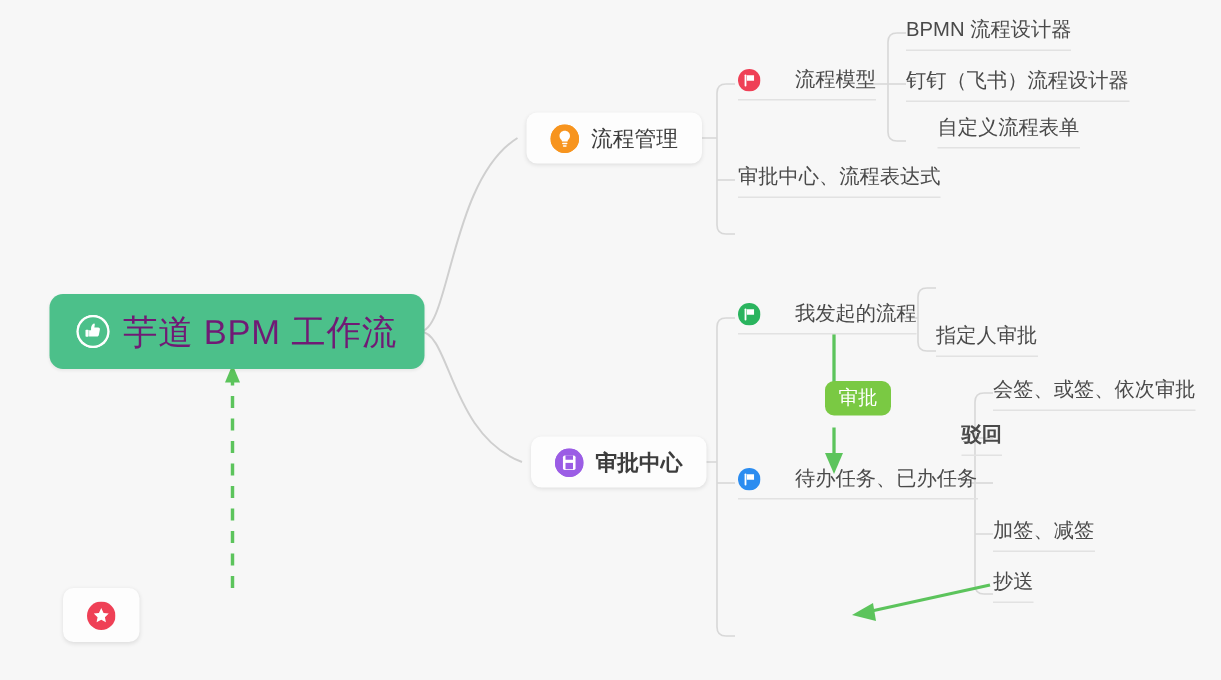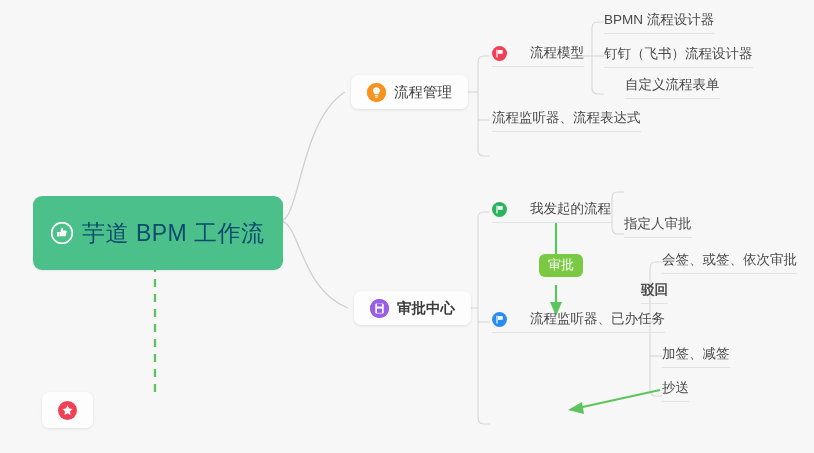--- a/index.html
+++ b/index.html
@@ -10,23 +10,23 @@
     overflow:hidden;
   }
   #stage{position:relative;width:814px;height:453px;}
   svg.links{position:absolute;left:0;top:0;width:814px;height:453px;pointer-events:none;}
 
   
   .central{
     position:absolute;
     display:flex;align-items:center;gap:9px;
     background:#4cc08a;
-    color:#0c4a6e;
+    color:#701a75;
     border-radius:9px;
-    padding:12px 18px;
+    padding:0 18px;
     height:50px;
     font-size:23px;
     letter-spacing:.5px;
     box-shadow:0 1px 2px rgba(0,0,0,.06);
     white-space:nowrap;
   }
   
   .branch{
     position:absolute;
     display:flex;align-items:center;gap:8px;
@@ -175,21 +175,21 @@
     <span>BPMN 流程设计器</span>
   </div>
   <div class="leaf" style="left:604px;top:45px;">
     <span>钉钉（飞书）流程设计器</span>
   </div>
   <div class="leaf" style="left:604px;top:76px;margin-left:21px;">
     <span>自定义流程表单</span>
   </div>
 
   <div class="leaf" style="left:492px;top:109px;">
-    <span>流程监听器、流程表达式</span>
+    <span>审批中心、流程表达式</span>
   </div>
 
   <div class="branch" style="left:354px;top:291px;font-weight:bold;">
     <span class="ico ico-md" style="background:#9b5de5;">
       <svg width="19" height="19" viewBox="0 0 19 19">
         <circle cx="9.5" cy="9.5" r="9.5" fill="#9b5de5"></circle>
         <rect x="5.3" y="4.6" width="8.4" height="9.8" rx="1.2" fill="#ffffff"></rect>
         <rect x="7" y="4.6" width="5" height="2.9" fill="#9b5de5"></rect>
         <rect x="7" y="9.6" width="5" height="4.2" fill="#9b5de5"></rect>
       </svg>
@@ -212,38 +212,38 @@
   </div>
 
   <div class="node2" style="left:492px;top:310px;">
     <span class="ico ico-sm">
       <svg width="15" height="15" viewBox="0 0 15 15">
         <circle cx="7.5" cy="7.5" r="7.5" fill="#2b8cf0"></circle>
         <rect x="4.4" y="3.6" width="1.2" height="8" rx=".5" fill="#ffffff"></rect>
         <path d="M5.9 4.1h4.8v3.7H5.9z" fill="#ffffff"></path>
       </svg>
     </span>
-    <span>流程监听器、已办任务</span>
+    <span>待办任务、已办任务</span>
   </div>
 
   <div class="leaf" style="left:662px;top:251px;">
     <span>会签、或签、依次审批</span>
   </div>
   <div class="leaf" style="left:641px;top:281px;font-weight:bold;">
     <span>驳回</span>
   </div>
   <div class="leaf" style="left:662px;top:345px;">
     <span>加签、减签</span>
   </div>
   <div class="leaf" style="left:662px;top:379px;">
     <span>抄送</span>
   </div>
 
 
-  <div class="badge" style="left:539px;top:254px;">审批</div>
+  <div class="badge" style="left:550px;top:254px;">审批</div>
 
   <div class="branch" style="left:42px;top:392px;height:36px;">
     <span class="ico ico-md">
       <svg width="19" height="19" viewBox="0 0 19 19">
         <circle cx="9.5" cy="9.5" r="9.5" fill="#ef4056"></circle>
         <path d="M9.5 4.3l1.55 3.3 3.45.45-2.55 2.4.67 3.45-3.12-1.75-3.12 1.75.67-3.45L4.5 8.05l3.45-.45z" fill="#ffffff"></path>
       </svg>
     </span>
   </div>
 

